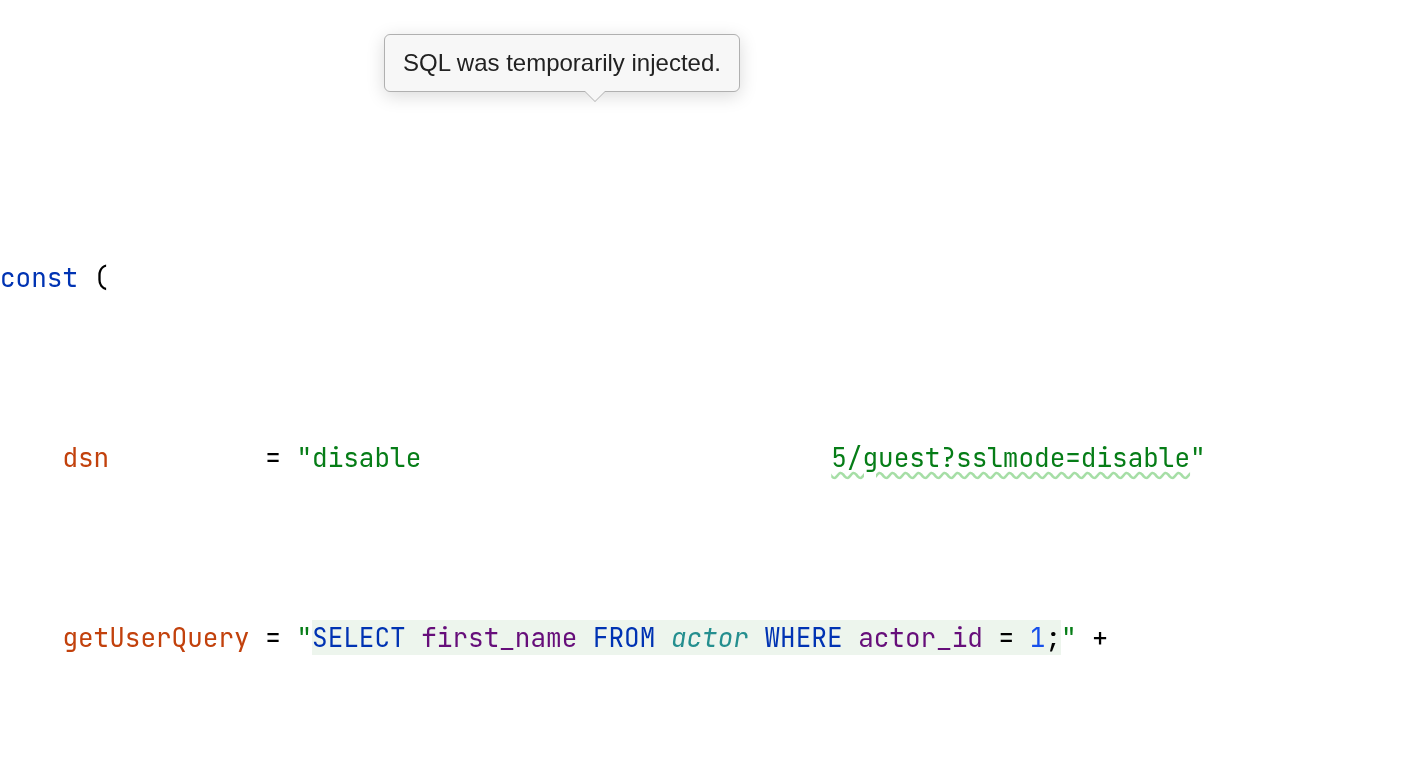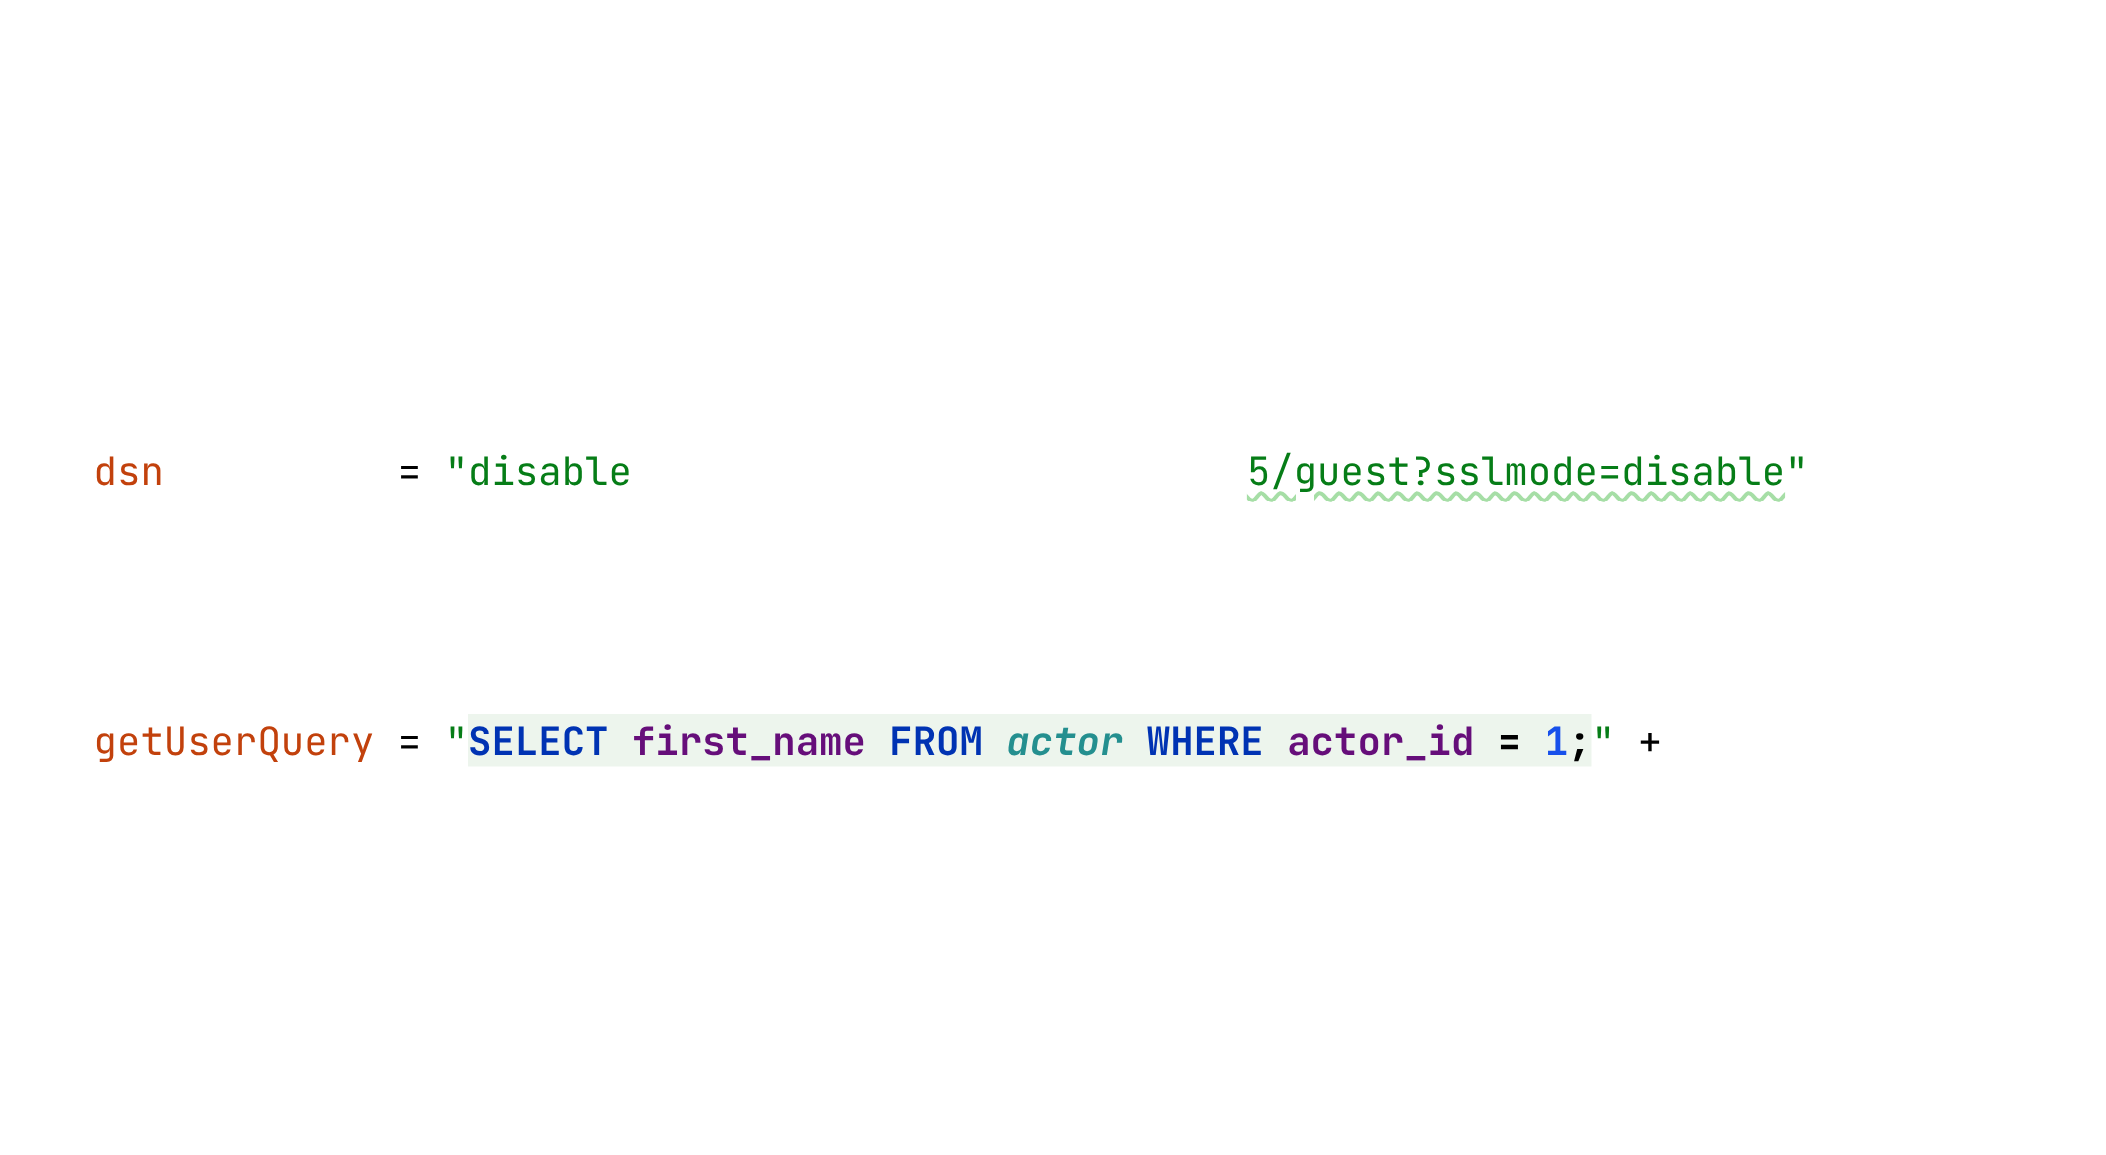--- a/index.html
+++ b/index.html
@@ -63,30 +63,34 @@
     filter: drop-shadow(0 1px 0 #b0b0b0);
   }
   
   .wavy {
     text-decoration-line: underline;
     text-decoration-style: wavy;
     text-decoration-color: rgba(0,160,0,0.35);
     text-underline-offset: 4px;
   }
   
-  .sql-bg { background: #edf5ed; white-space: pre; font-weight: bold; }
+  .sql-bg { background: #edf5ed; white-space: pre; }
 </style>
 </head>
 <body>
 
 <div class="editor">
 
   
+  <div class="tooltip">
+    <span>SQL was temporarily injected.</span>
+  </div>
 
   
+  <span class="line"><span class="tok-kw">const</span><span class="tok-op"> (</span></span>
 
   
   <span class="line"><span>    </span><span class="tok-ident">dsn</span><span>          </span><span class="tok-op">= </span><span class="tok-str">"</span><span class="tok-str">disable</span><span style="display:inline-block;width:410px;"></span><span class="tok-str wavy">5/guest?sslmode=disable</span><span class="tok-str">"</span></span>
 
   
   <span class="line"><span>    </span><span class="tok-ident">getUserQuery</span><span> </span><span class="tok-op">= </span><span class="tok-str">"</span><span class="sql-bg"><span class="tok-sqlkw">SELECT</span><span> </span><span class="tok-sqlcol">first_name</span><span> </span><span class="tok-sqlkw">FROM</span><span> </span><span class="tok-sqltbl">actor</span><span> </span><span class="tok-sqlkw">WHERE</span><span> </span><span class="tok-sqlcol">actor_id</span><span> </span><span class="tok-op">=</span><span> </span><span class="tok-num">1</span><span class="tok-op">;</span></span><span class="tok-str">"</span><span class="tok-op"> +</span></span>
 
   
   
 

